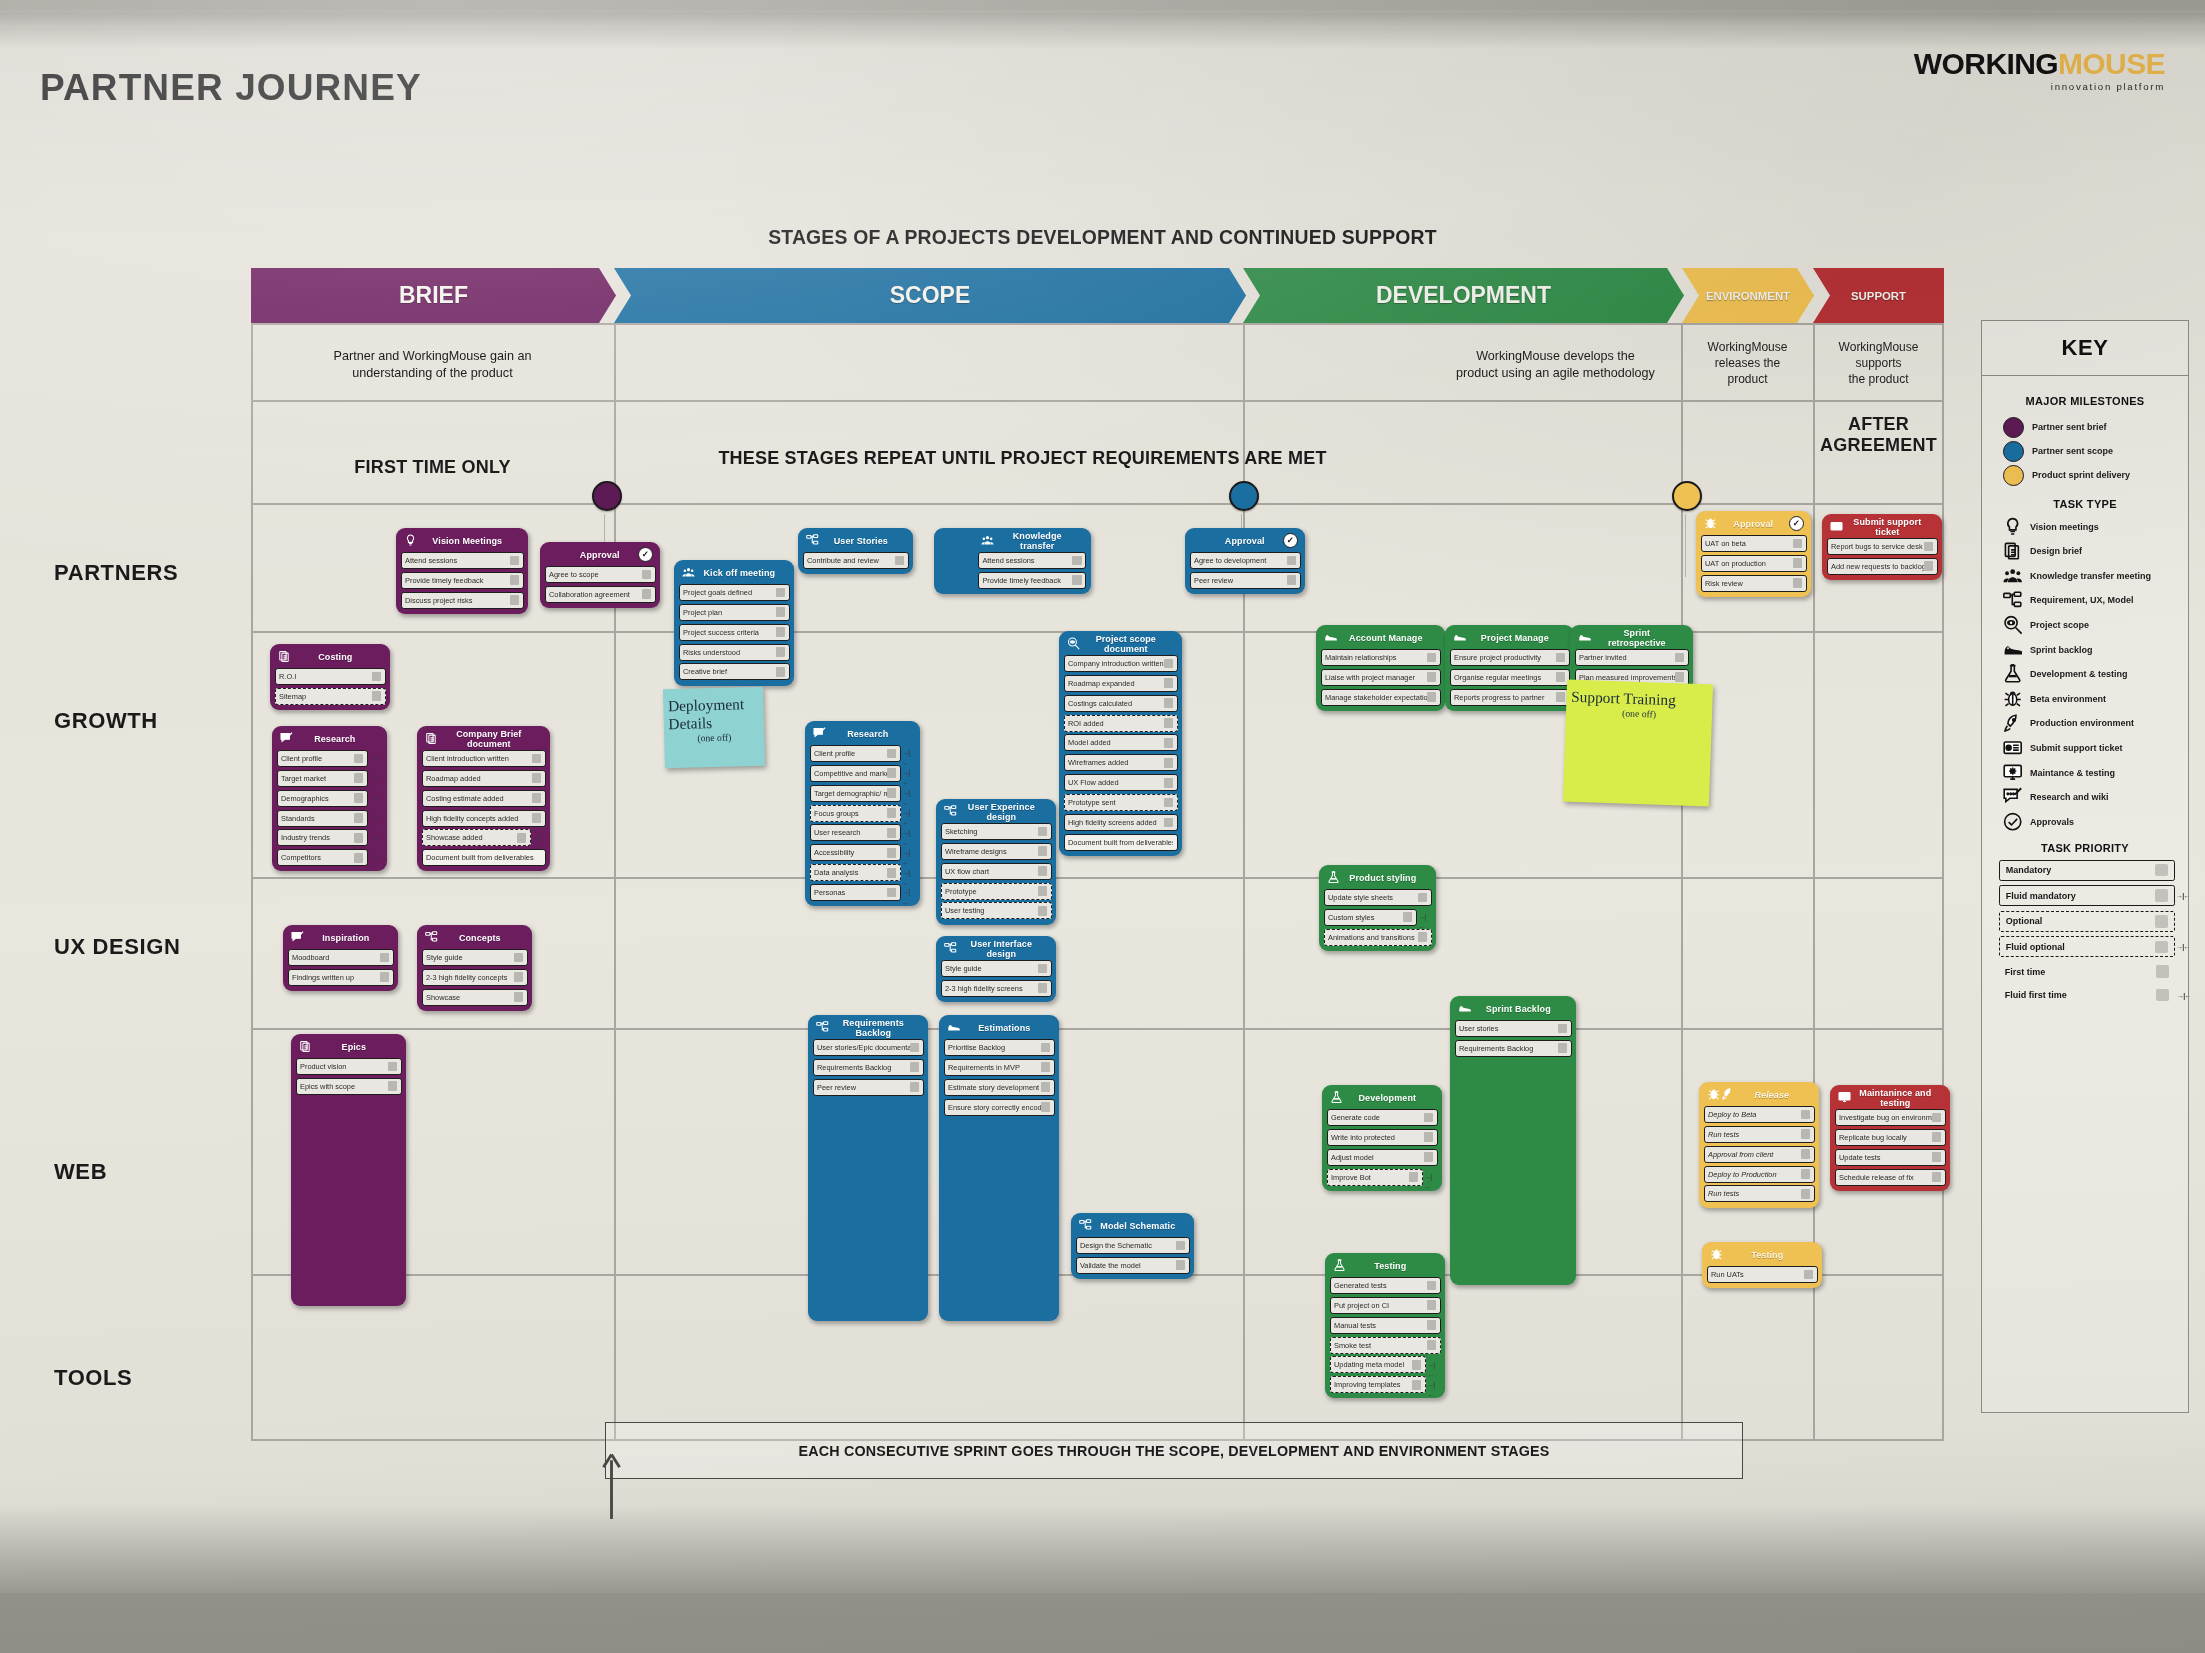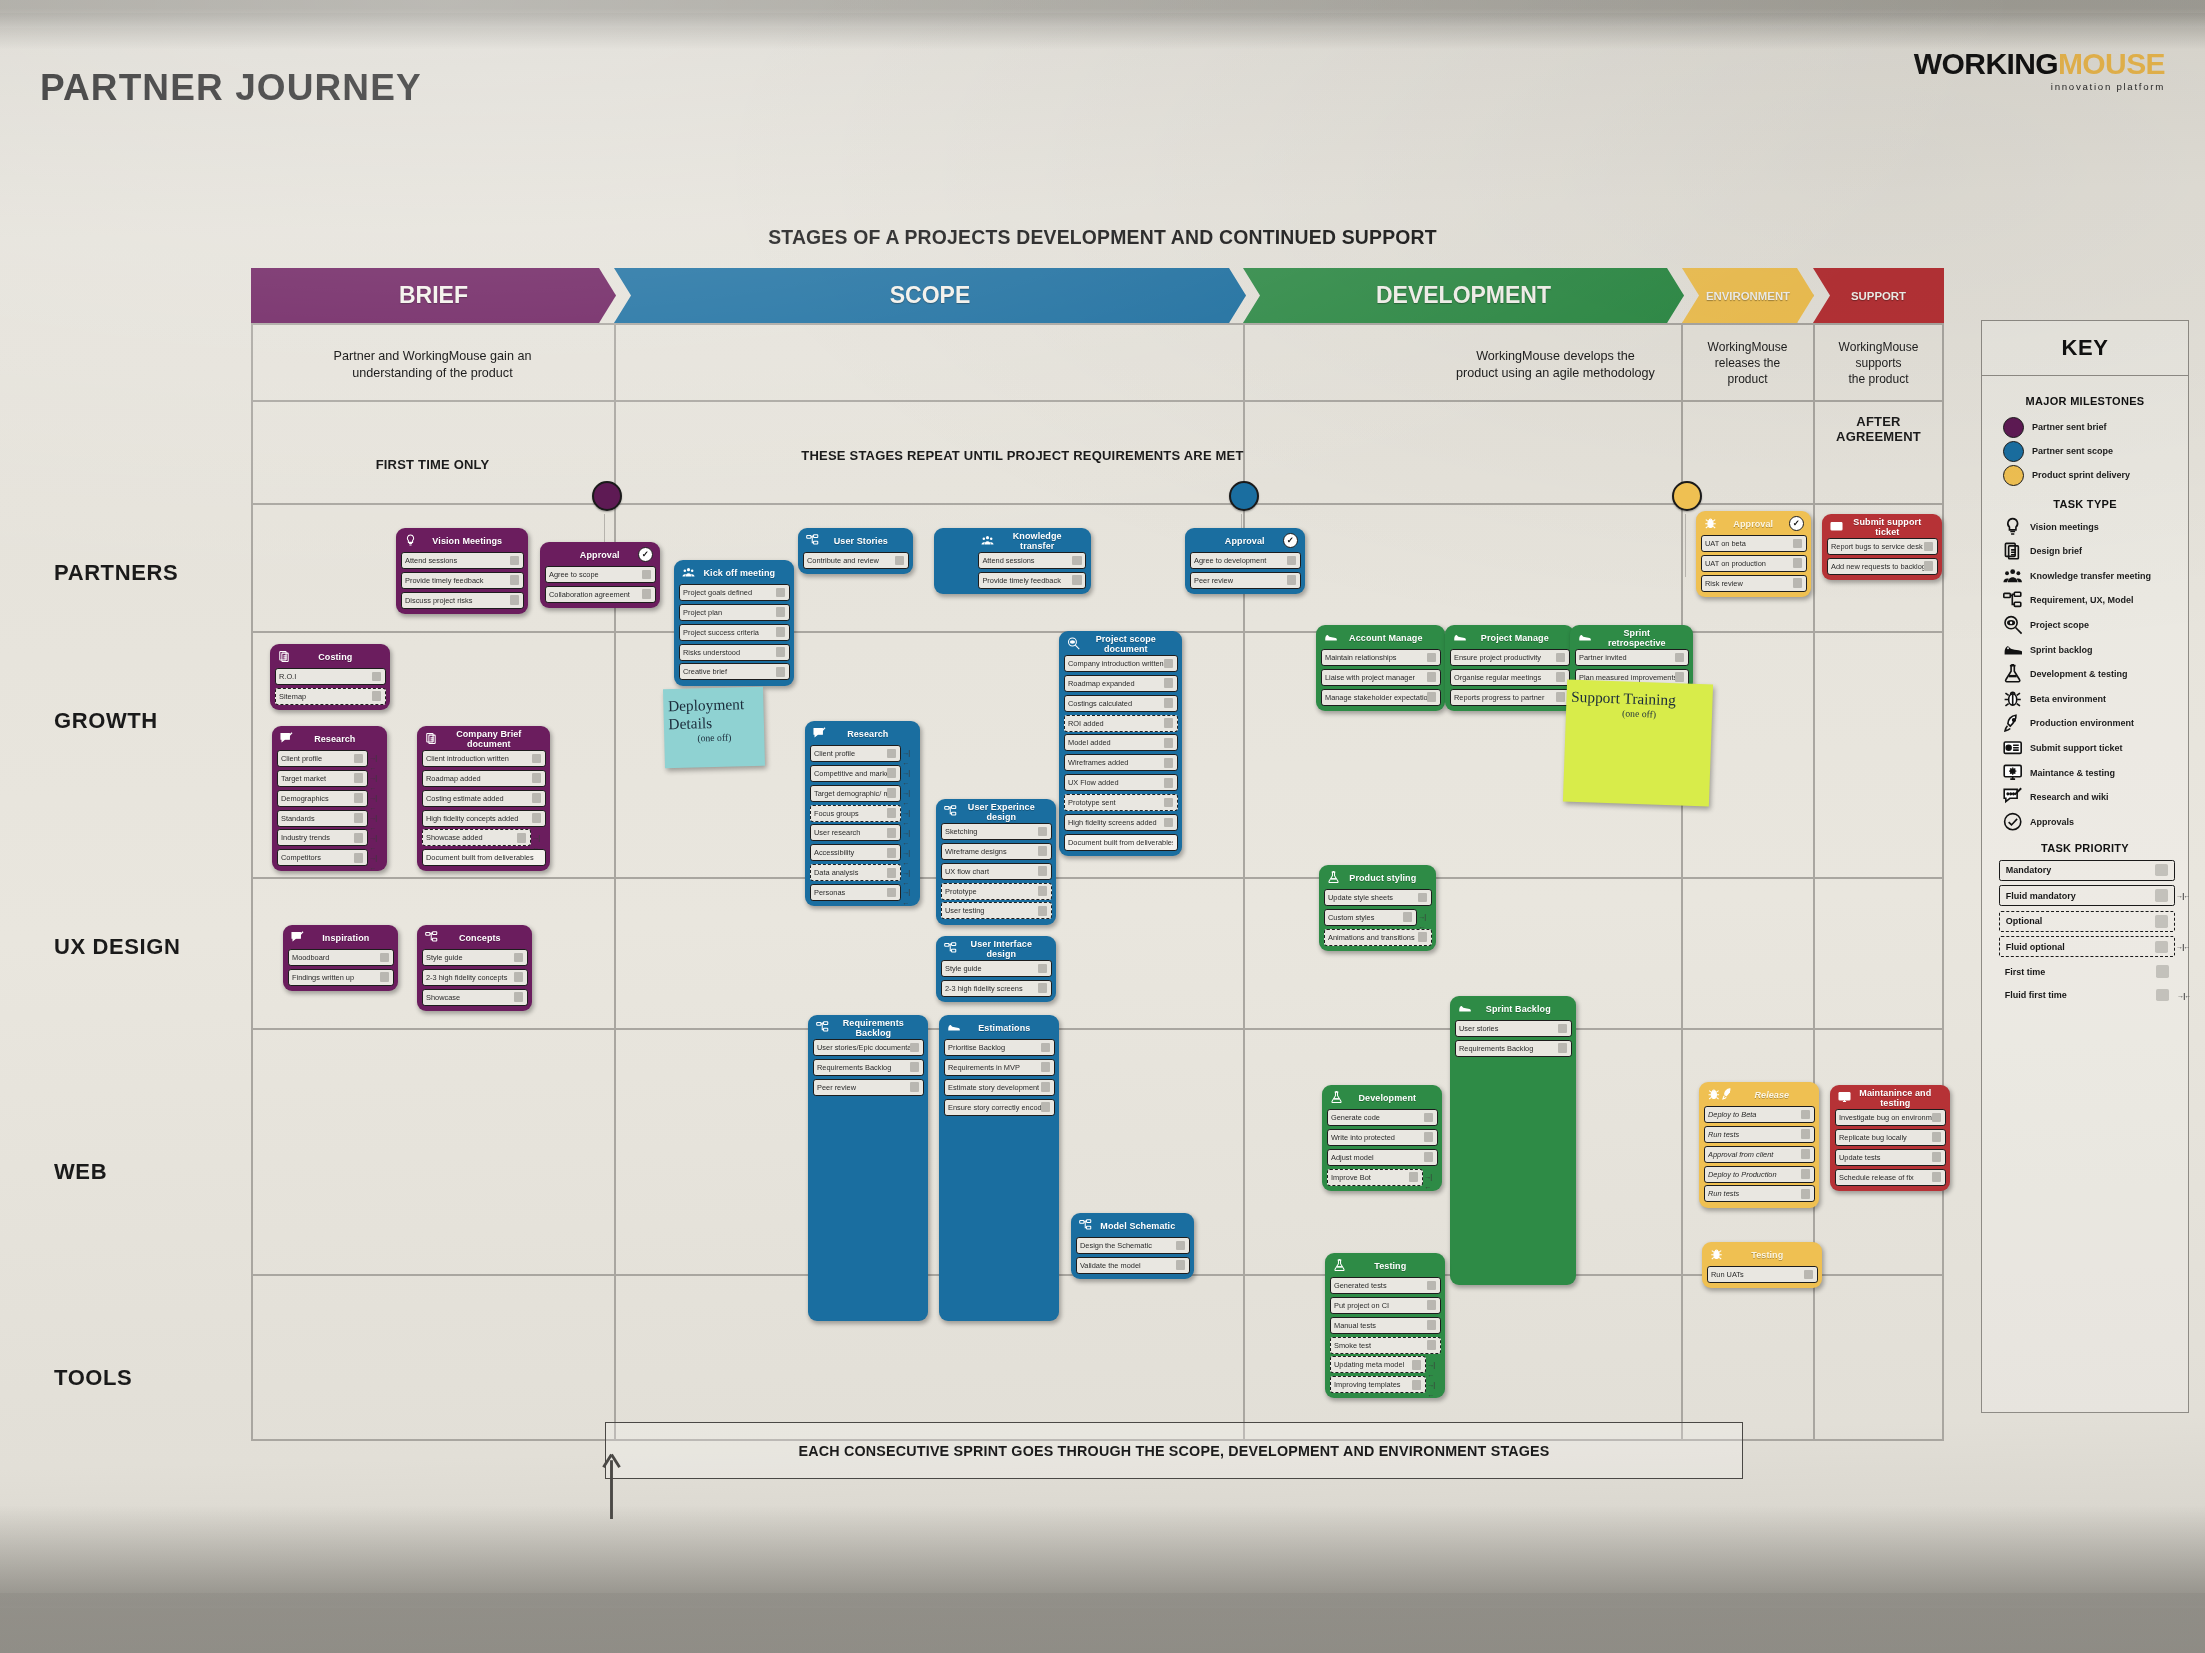--- a/index.html
+++ b/index.html
@@ -41,21 +41,21 @@
 
   
   #banner{position:absolute;left:251px;top:268px;height:55px;width:1693px;}
   .chev{position:absolute;top:0;height:55px;display:flex;align-items:center;
      justify-content:center;color:#f4f2ec;font-weight:bold;
      box-shadow:0 2.3px 2.9px rgba(0,0,0,.35);}
   .chev span{text-shadow:0 0.6px 1.1px rgba(0,0,0,.35);}
 
   .stage-desc{position:absolute;top:331px;text-align:center;font-size:12.6px;
      color:#1d1d1d;line-height:1.35;}
-  .repeat-lbl{position:absolute;font-size:13px;font-weight:bold;color:#1b1b1b;
+  .repeat-lbl{position:absolute;font-size:18px;font-weight:bold;color:#1b1b1b;
      letter-spacing:0.2px;text-align:center;}
 
   
   .rowlabel{position:absolute;left:54px;font-size:22px;font-weight:bold;color:#1a1a1a;
      letter-spacing:0.6px;}
 
   
   .milestone{position:absolute;width:26px;height:26px;border-radius:50%;
      border:2.3px solid #1a1a1a;box-shadow:0 1.1px 1.7px rgba(0,0,0,.3);}
   .mline{position:absolute;width:1.1px;background:#b6b3ad;}
@@ -876,20 +876,41 @@
       </div>
       <div class="task">
         <span class="tx">2-3 high fidelity concepts</span>
         <span class="sq"></span>
       </div>
       <div class="task">
         <span class="tx">Showcase</span>
         <span class="sq"></span>
       </div>
     </div>
+    <div class="card" style="left: 291px; top: 1034px; width: 106px; background: rgb(107, 29, 94); height: 263px;">
+      <div class="card-head">
+        <div class="ic">
+          <svg viewBox="0 0 24 24" fill="none" stroke="#ffffff" stroke-width="2">
+            <rect x="3" y="3" width="12" height="16" rx="1"></rect>
+            <rect x="7" y="6" width="12" height="16" rx="1" fill="none"></rect>
+            <path d="M10 11h6M10 14h6M10 17h6"></path>
+          </svg>
+        </div>
+        <div class="card-title">Epics</div>
+        <div style="width: 4.6px;"></div>
+      </div>
+      <div class="task">
+        <span class="tx">Product vision</span>
+        <span class="sq"></span>
+      </div>
+      <div class="task">
+        <span class="tx">Epics with scope</span>
+        <span class="sq"></span>
+      </div>
+    </div>
     <div class="card" style="left: 808px; top: 1015px; width: 111px; background: rgb(26, 110, 160); height: 297px;">
       <div class="card-head">
         <div class="ic">
           <svg viewBox="0 0 24 24" fill="none" stroke="#ffffff" stroke-width="2">
             <rect x="1" y="3" width="8" height="5" rx="1"></rect>
             <rect x="14" y="1.5" width="8" height="5" rx="1"></rect>
             <rect x="14" y="14" width="8" height="5" rx="1"></rect>
             <path d="M9 5.5h2.5v11H14M11.5 5.5V4H14"></path>
           </svg>
         </div>

